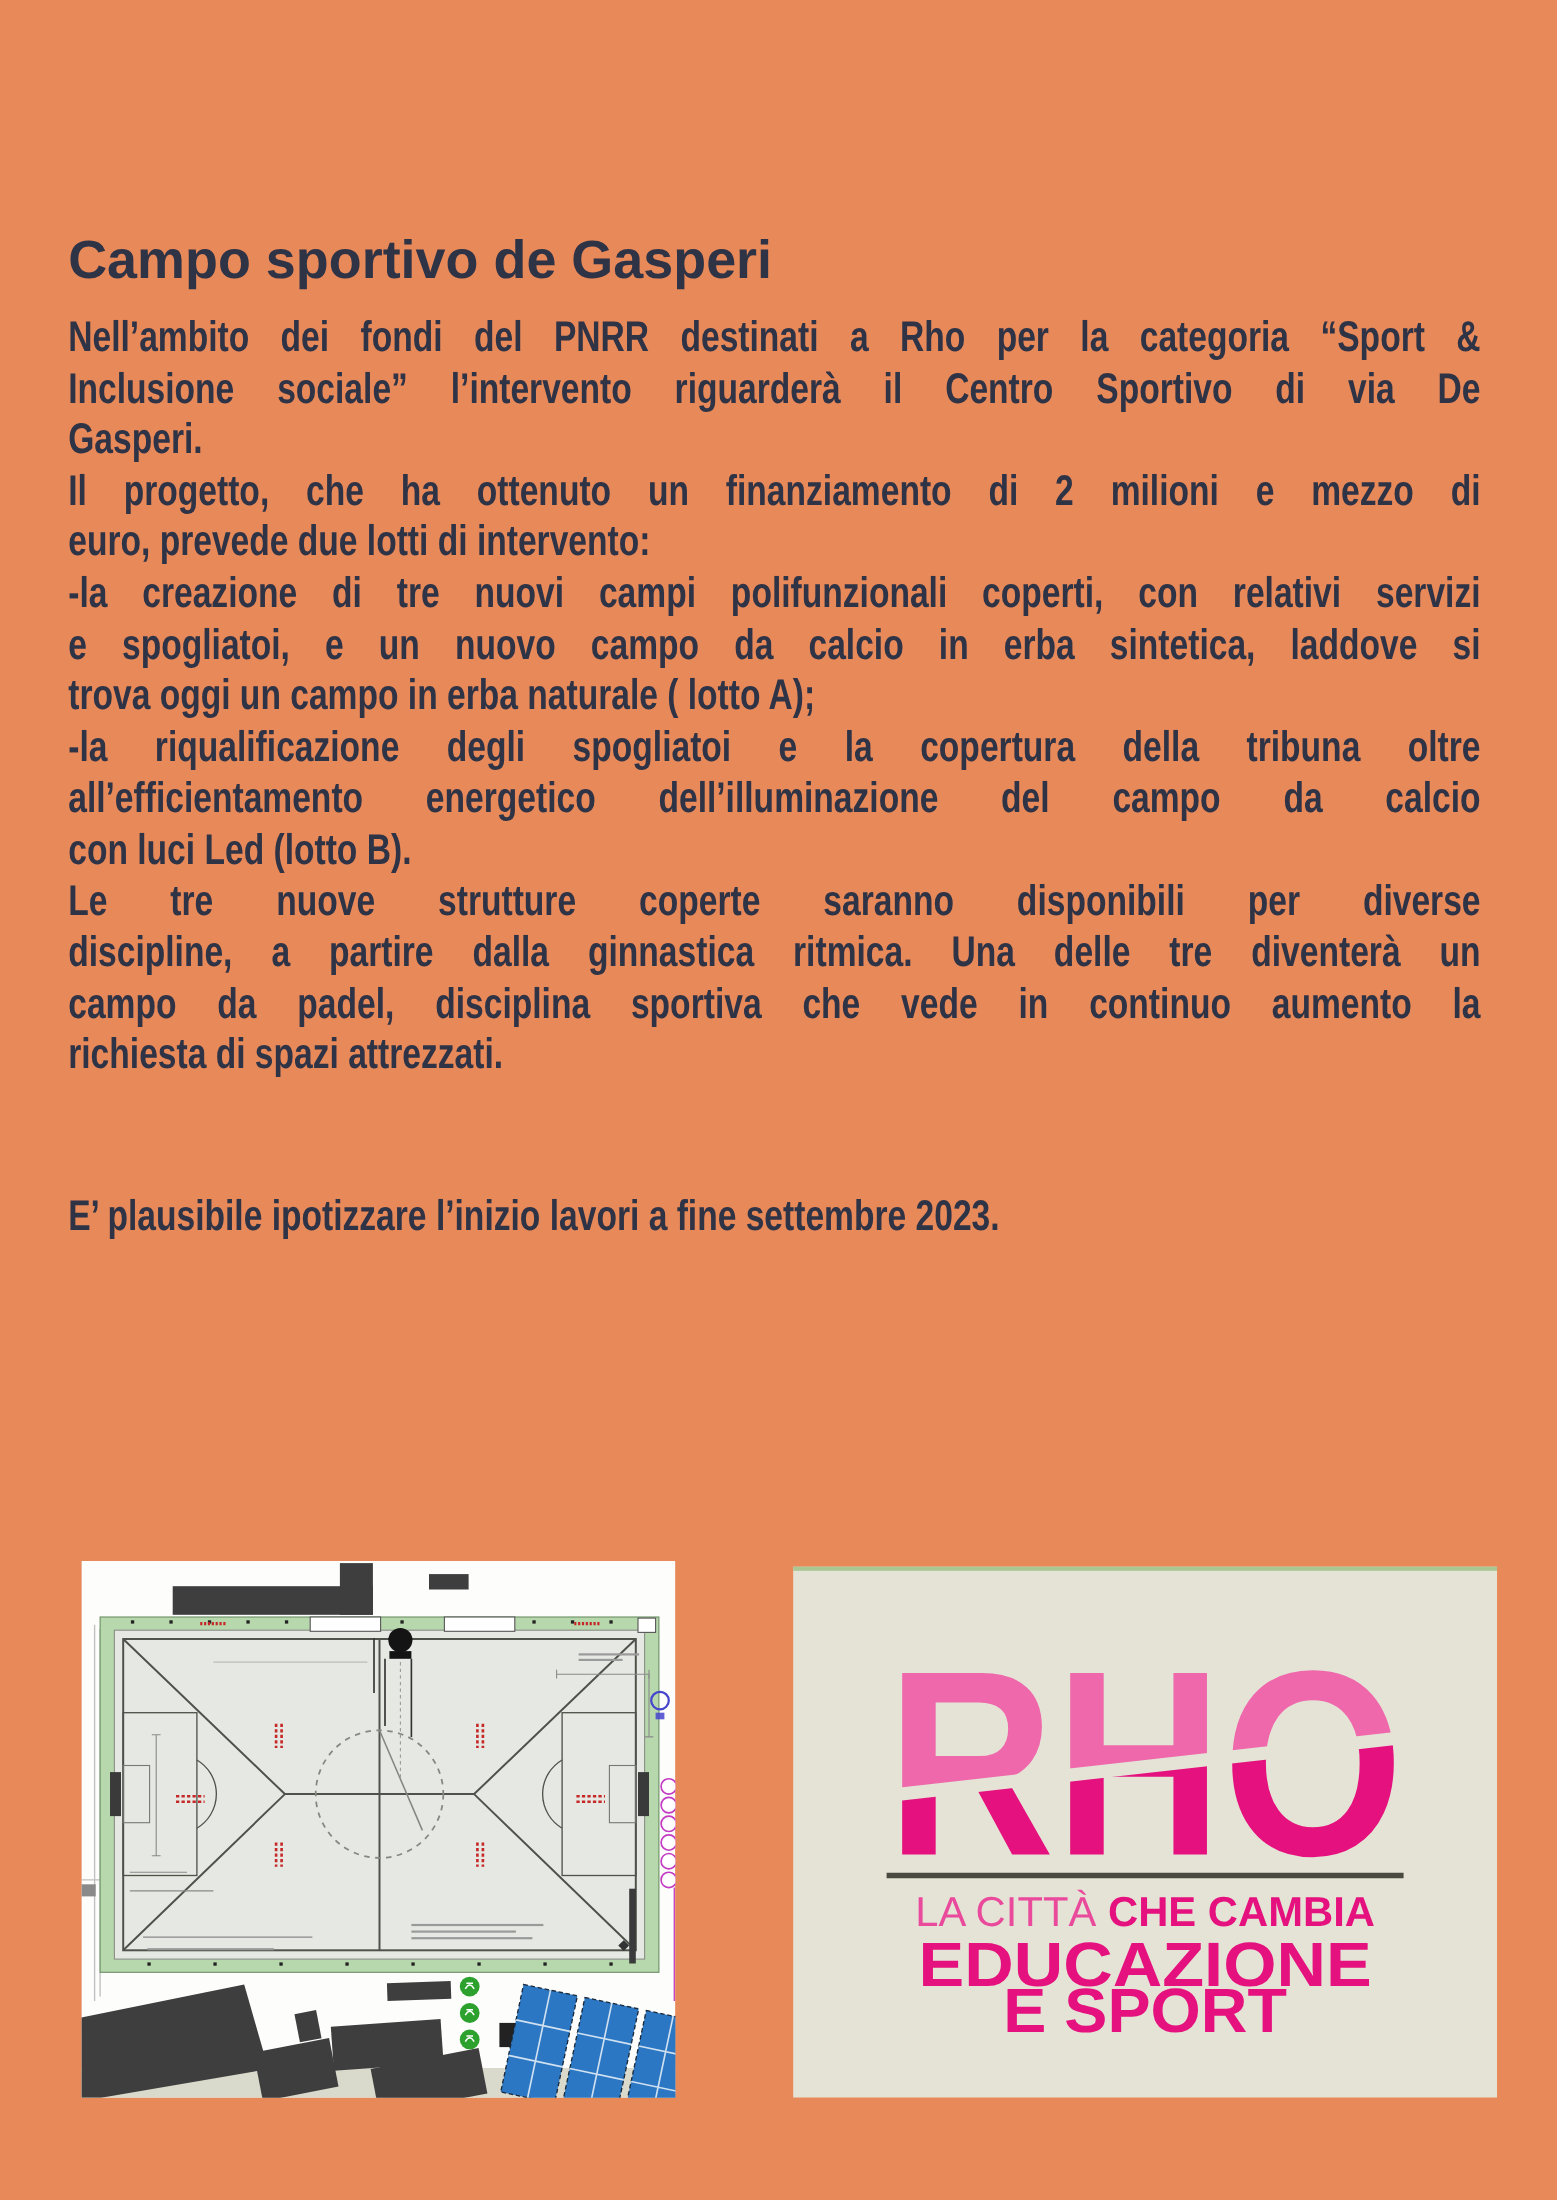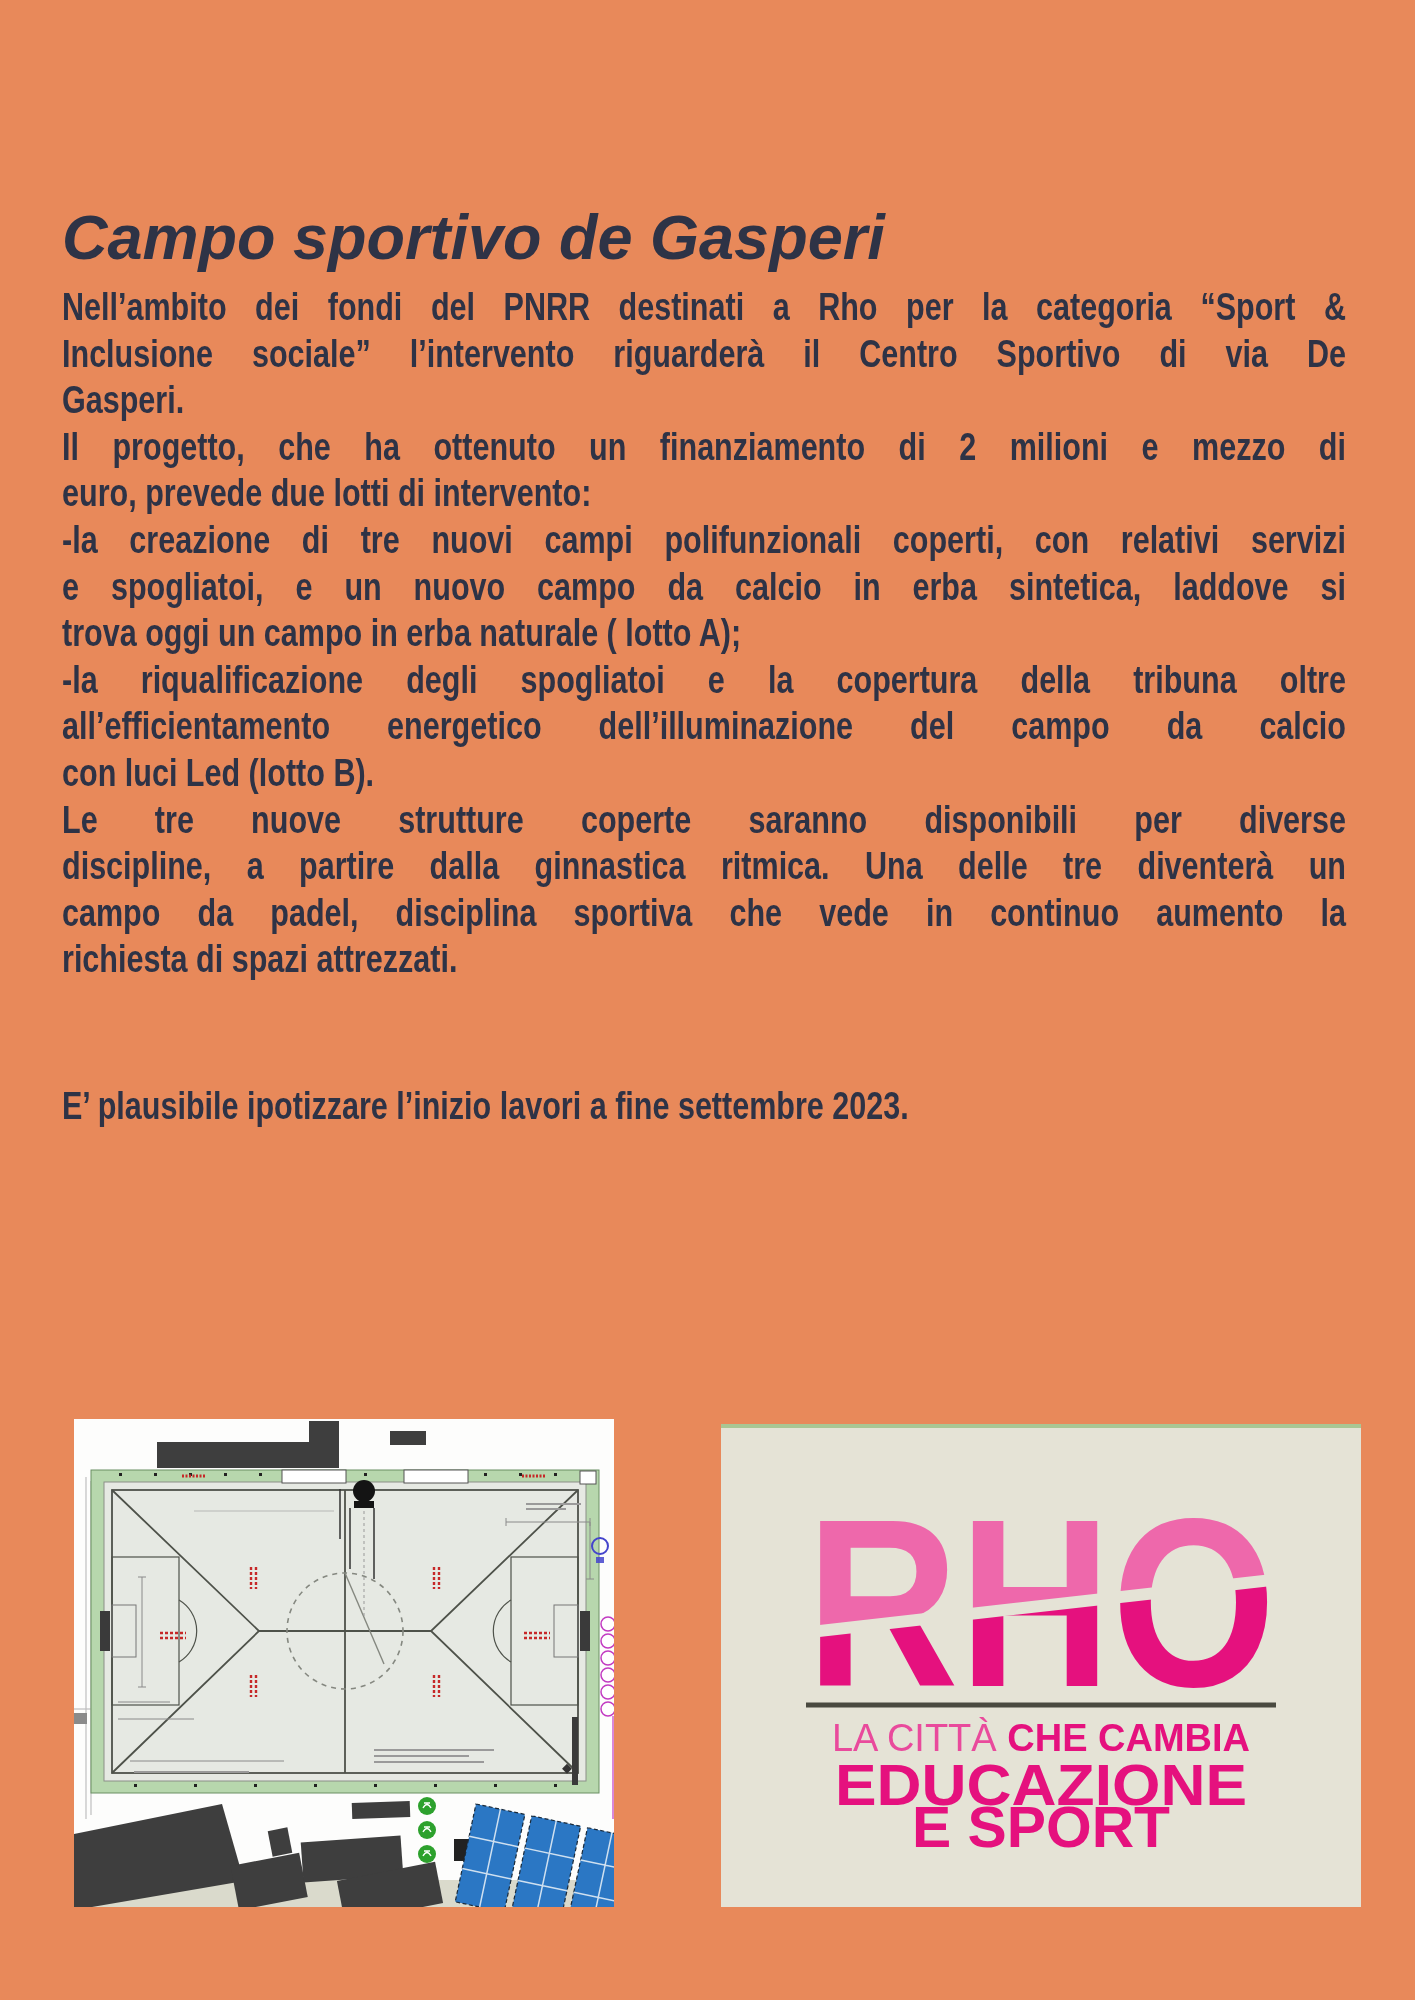--- a/index.html
+++ b/index.html
@@ -11,22 +11,22 @@
   }
   html,body{margin:0;padding:0;}
   body{
     width:1415px;height:2000px;overflow:hidden;
     background:var(--bg,#E8895A);
     font-family:"Liberation Sans",sans-serif;
   }
   .page-title{
     margin:202px 62px 0 62px;
     color:var(--ink,#2E3346);
-    font-style:italic;font-weight:700;
-    font-size:63px;line-height:70px;letter-spacing:0px;
+    font-weight:700;
+    font-size:49px;line-height:70px;letter-spacing:0px;
     white-space:nowrap;
   }
   .text-block{
     margin:12px 0 0 62px;
     width:1640px;
     transform:scaleX(0.7829);
     transform-origin:left top;
     color:var(--ink,#2E3346);
     font-weight:700;font-size:39px;line-height:46.6px;
   }

